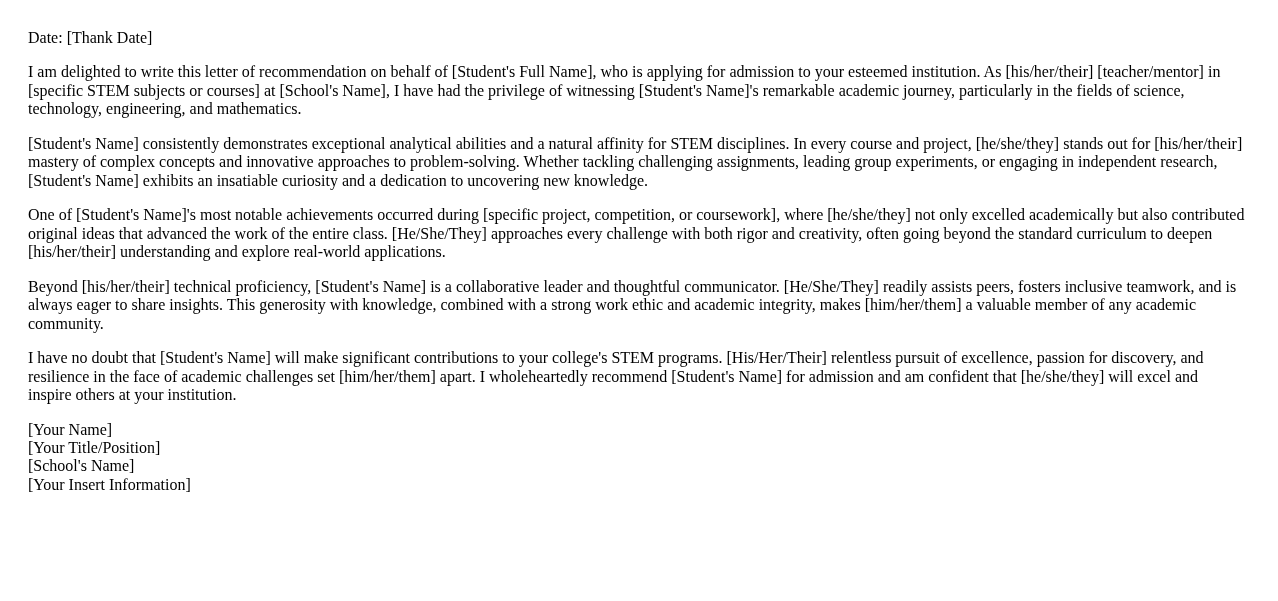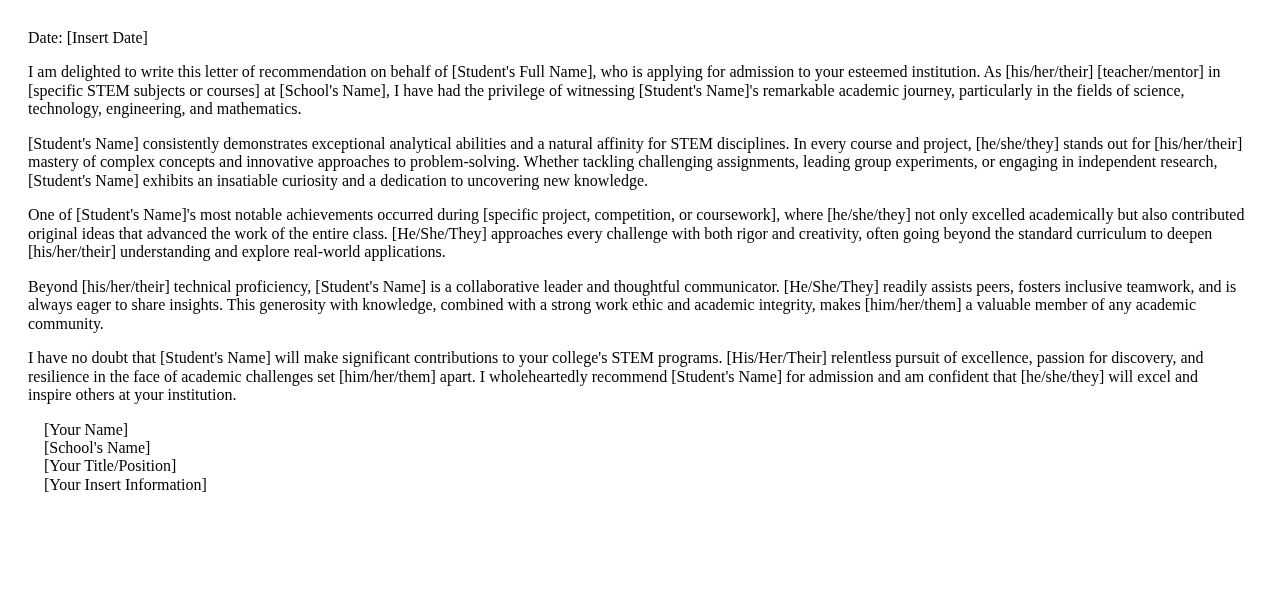--- a/index.html
+++ b/index.html
@@ -18,35 +18,35 @@
     color: #000000;
     background: #ffffff;
   }
   .document p {
     margin: 16px 0;
   }
   .document p:first-child {
     margin-top: 16px;
   }
   .signature-block {
-    margin: 16px 16px;
+    margin: 16px 0;
   }
   .signature-block div {
     line-height: 1.155;
   }
 </style>
 </head>
 <body>
 
 <div class="document">
-  <p>Date: [Insert Date]</p>
+  <p>Date: [Thank Date]</p>
   <p>I am delighted to write this letter of recommendation on behalf of [Student's Full Name], who is applying for admission to your esteemed institution. As [his/her/their] [teacher/mentor] in [specific STEM subjects or courses] at [School's Name], I have had the privilege of witnessing [Student's Name]'s remarkable academic journey, particularly in the fields of science, technology, engineering, and mathematics.</p>
   <p>[Student's Name] consistently demonstrates exceptional analytical abilities and a natural affinity for STEM disciplines. In every course and project, [he/she/they] stands out for [his/her/their] mastery of complex concepts and innovative approaches to problem-solving. Whether tackling challenging assignments, leading group experiments, or engaging in independent research, [Student's Name] exhibits an insatiable curiosity and a dedication to uncovering new knowledge.</p>
   <p>One of [Student's Name]'s most notable achievements occurred during [specific project, competition, or coursework], where [he/she/they] not only excelled academically but also contributed original ideas that advanced the work of the entire class. [He/She/They] approaches every challenge with both rigor and creativity, often going beyond the standard curriculum to deepen [his/her/their] understanding and explore real-world applications.</p>
   <p>Beyond [his/her/their] technical proficiency, [Student's Name] is a collaborative leader and thoughtful communicator. [He/She/They] readily assists peers, fosters inclusive teamwork, and is always eager to share insights. This generosity with knowledge, combined with a strong work ethic and academic integrity, makes [him/her/them] a valuable member of any academic community.</p>
   <p>I have no doubt that [Student's Name] will make significant contributions to your college's STEM programs. [His/Her/Their] relentless pursuit of excellence, passion for discovery, and resilience in the face of academic challenges set [him/her/them] apart. I wholeheartedly recommend [Student's Name] for admission and am confident that [he/she/they] will excel and inspire others at your institution.</p>
   <div class="signature-block">
     <div>[Your Name]</div>
+    <div>[Your Title/Position]</div>
     <div>[School's Name]</div>
-    <div>[Your Title/Position]</div>
     <div>[Your Insert Information]</div>
   </div>
 </div>
 
 </body></html>

